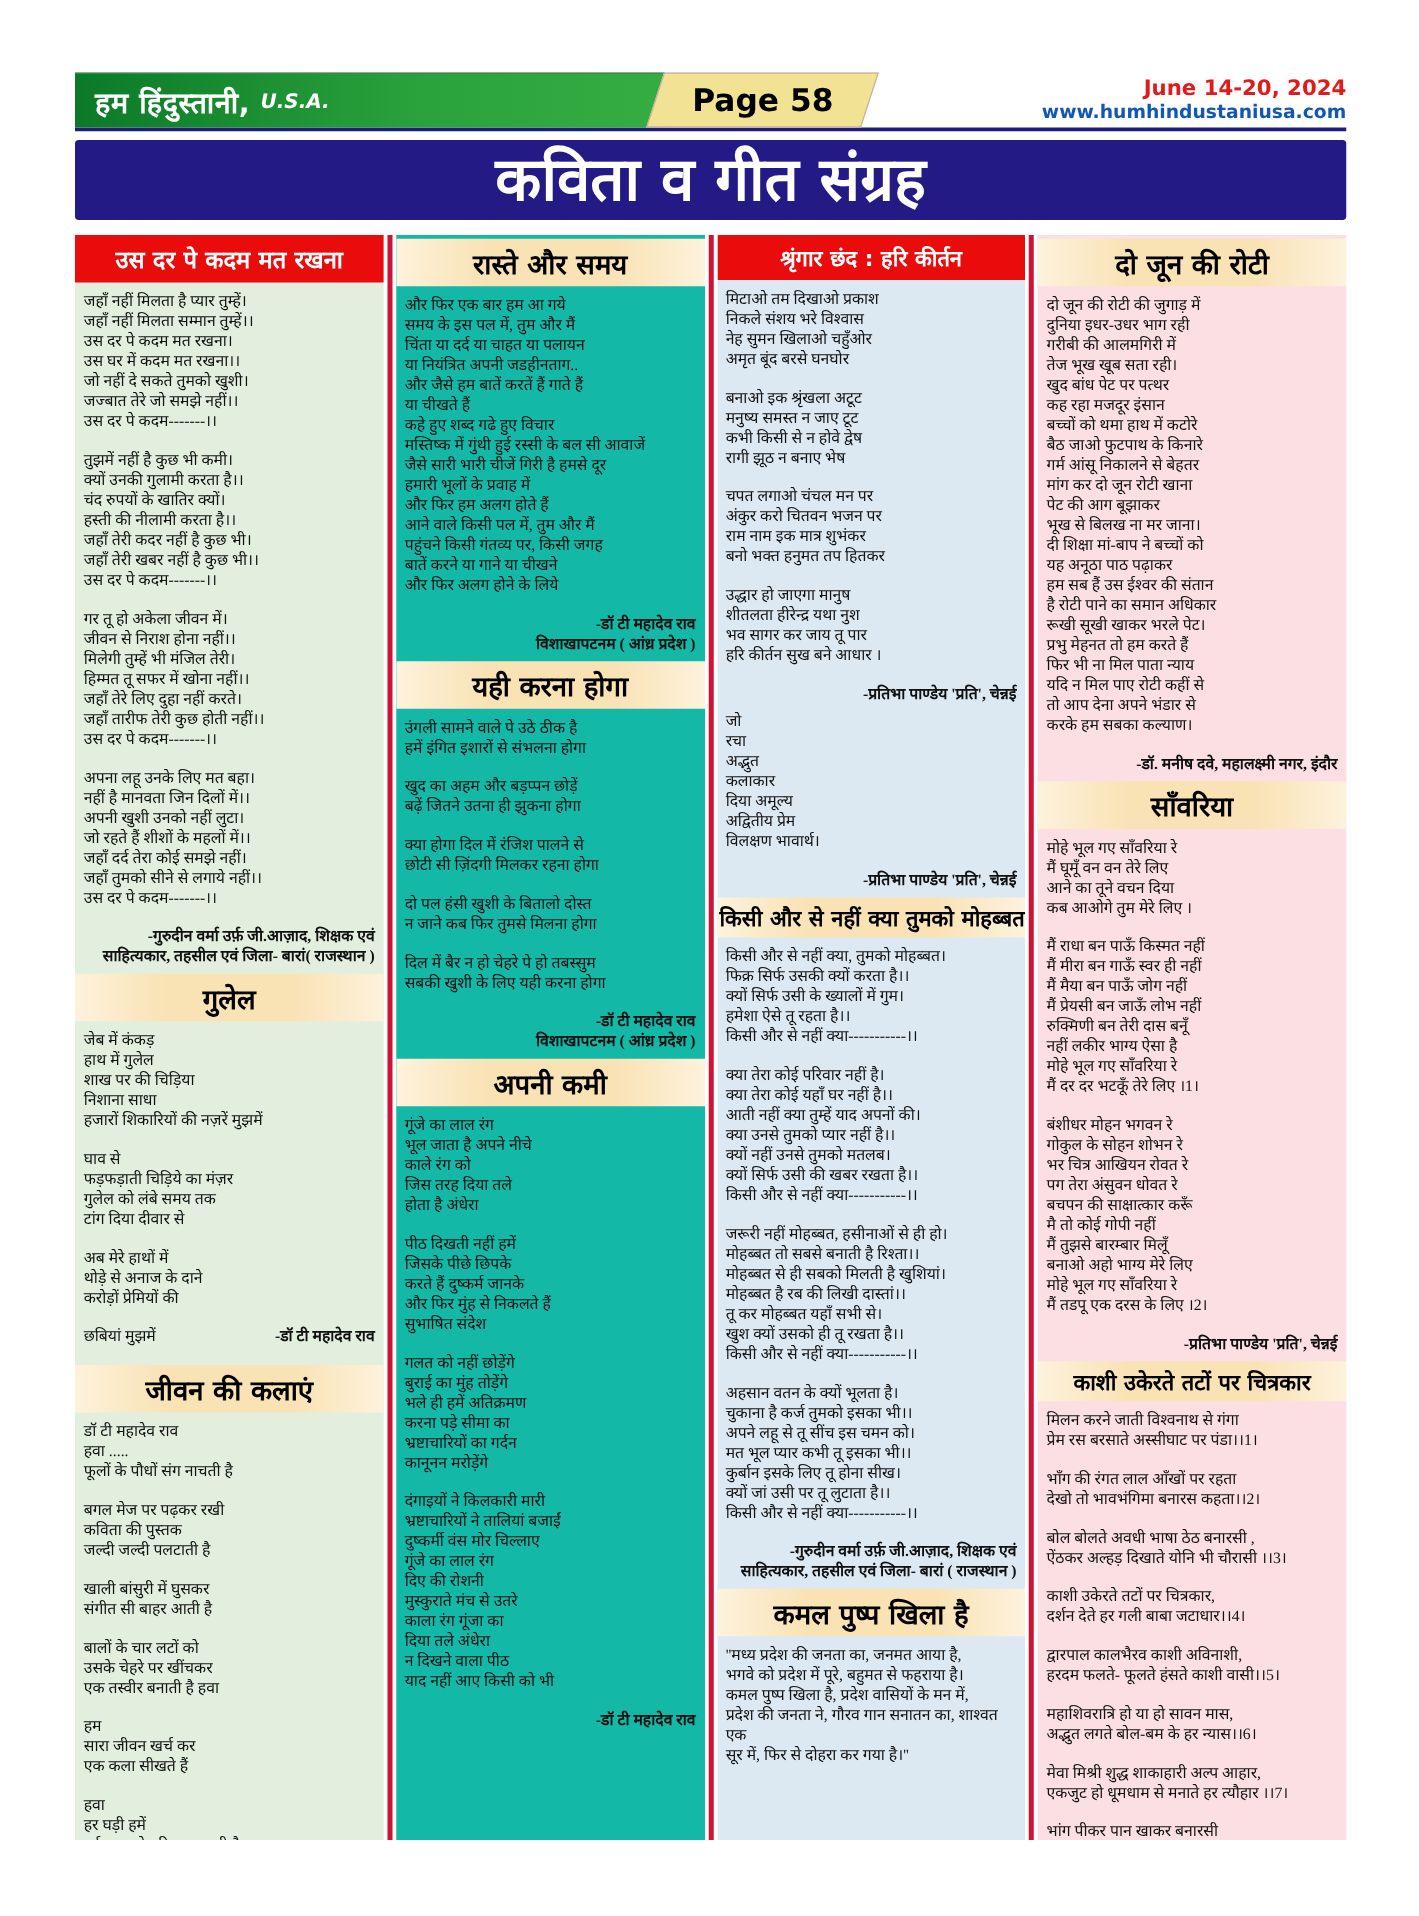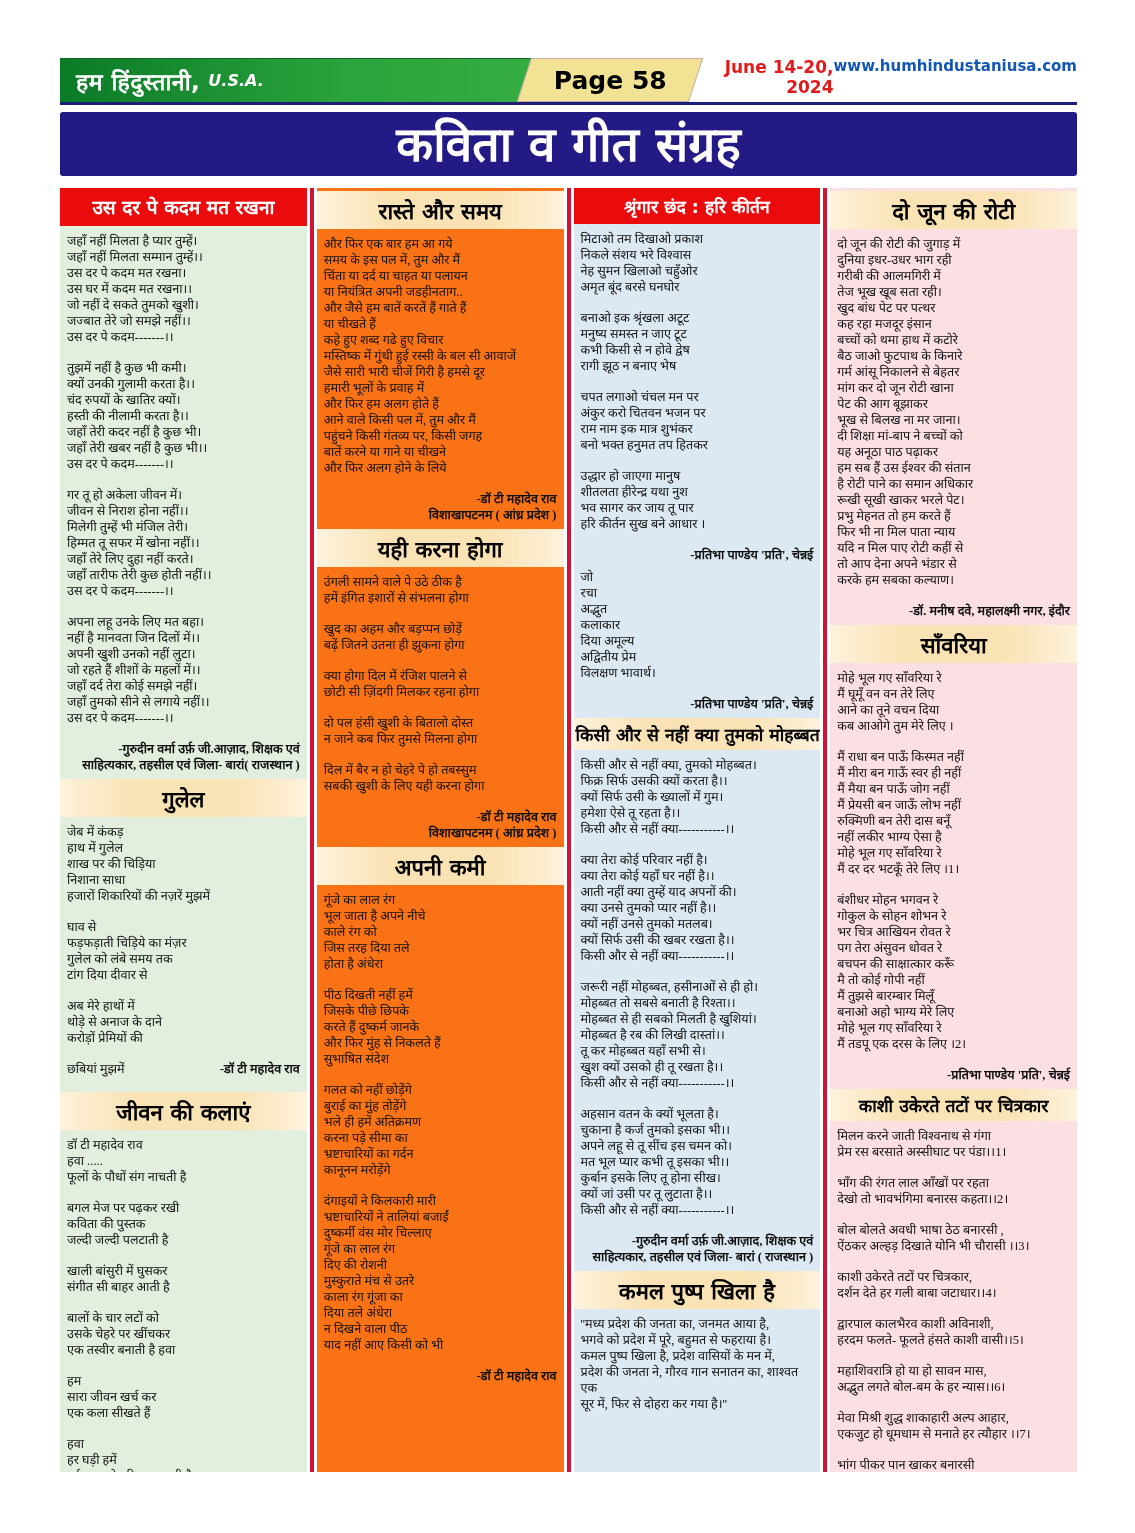--- a/index.html
+++ b/index.html
@@ -11,21 +11,21 @@
   .masthead{background:linear-gradient(90deg,#0b7a28,#2ba33c 60%,#35ad42);color:#fff;
             display:flex;align-items:center;padding:0 16px;flex:0 0 440px;
             border-top:1px solid #0b6a22;}
   .mast-title{font-family:"DejaVu Sans",sans-serif;font-weight:bold;font-size:23px;letter-spacing:.5px;}
   .mast-sub{font-family:"DejaVu Sans",sans-serif;font-weight:bold;font-style:italic;font-size:16px;margin-left:8px;}
   .page-badge{background:#f2e394;color:#000;font-family:"DejaVu Sans",sans-serif;font-weight:bold;
               font-size:25px;display:flex;align-items:center;justify-content:center;
               flex:0 0 170px;transform:skewX(-18deg);margin-left:-8px;border:1px solid #caa;}
   .page-badge>span{transform:skewX(18deg);}
   .spacer{flex:1;}
-  .issue-info{text-align:right;display:flex;justify-content:center;line-height:1.15;}
+  .issue-info{text-align:right;display:flex;flex-direction:column;justify-content:center;line-height:1.15;}
   .date{color:#e11b1b;font-family:"DejaVu Sans",sans-serif;font-weight:bold;font-size:17px;}
   .website{color:#1257b5;font-family:"DejaVu Sans",sans-serif;font-weight:bold;font-size:15px;}
   
   .title-band{margin-top:7px;background:#241a85;color:#fff;text-align:center;
               font-family:"DejaVu Sans",sans-serif;font-weight:bold;font-size:48px;
               height:64px;line-height:64px;border-radius:3px;}
   
   .columns{margin-top:12px;display:flex;height:1284px;}
   .col{flex:1 1 0;padding:0 7px 6px 7px;box-sizing:border-box;overflow:hidden;}
   .vsep{flex:0 0 4px;background:#cf1236;margin:0 3px;}
@@ -159,21 +159,21 @@
             <div class="line">सारा जीवन खर्च कर</div>
             <div class="line">एक कला सीखते हैं</div>
           </div>
           <div class="stanza">
             <div class="line">हवा</div>
             <div class="line">हर घड़ी हमें</div>
             <div class="line">नई कला से परिचय कराती है</div>
           </div>
         </section>
       <div class="vsep"></div>
-      <section class="col" style="background: #f97316;">
+      <section class="col" style="background: #14b8a6;">
           <div class="heading wheat">रास्ते और समय</div>
           <div class="stanza">
             <div class="line">और फिर एक बार हम आ गये</div>
             <div class="line">समय के इस पल में, तुम और मैं</div>
             <div class="line">चिंता या दर्द या चाहत या पलायन</div>
             <div class="line">या नियंत्रित अपनी जडहीनताग..</div>
             <div class="line">और जैसे हम बातें करतें हैं गाते हैं</div>
             <div class="line">या चीखते हैं</div>
             <div class="line">कहे हुए शब्द गढे हुए विचार</div>
             <div class="line">मस्तिष्क में गुंथी हुई रस्सी के बल सी आवाजें</div>

